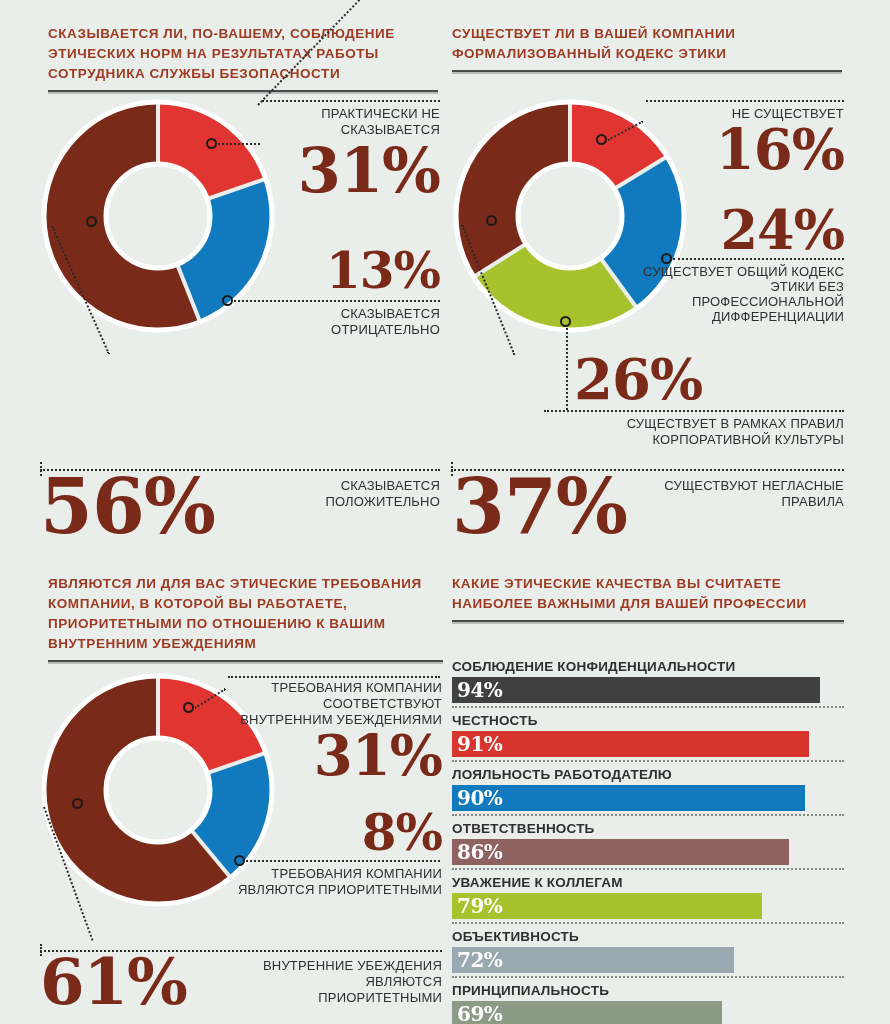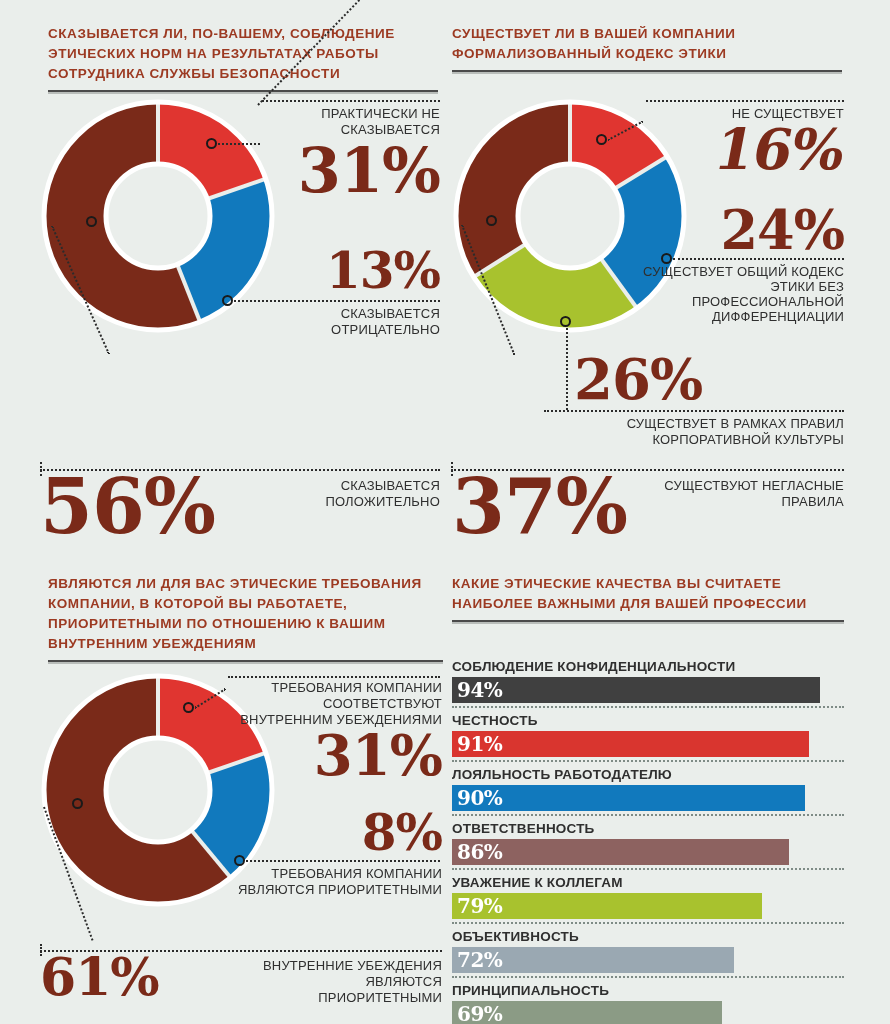--- a/index.html
+++ b/index.html
@@ -170,21 +170,21 @@
     <circle cx="118" cy="118" r="114" fill="none" stroke="#ffffff" stroke-width="5"></circle>
     <circle cx="118" cy="118" r="52" fill="#eaeeeb"></circle>
     <circle cx="118" cy="118" r="52" fill="none" stroke="#ffffff" stroke-width="5"></circle>
   </svg>
 
   <div class="marker" style="left:596px; top:134px;"></div>
   <div class="dotline-h" style="left:608px; top:139px; width:40px; transform:rotate(-28deg); transform-origin:left center;"></div>
   <div class="dotline-h" style="left:646px; top:100px; width:198px;"></div>
   <div style="position:absolute; left:654px; top:106px; width:190px;">
     <div class="cap r">НЕ СУЩЕСТВУЕТ</div>
-    <div class="pct r" style="font-size:56px; text-align:right; margin-top:2px;font-style:italic;">16%</div>
+    <div class="pct r" style="font-size:56px; text-align:right; margin-top:2px;">16%</div>
   </div>
 
   <div class="marker" style="left:661px; top:253px;"></div>
   <div class="dotline-h" style="left:673px; top:258px; width:171px;"></div>
   <div style="position:absolute; left:654px; top:206px; width:190px;">
     <div class="pct r" style="font-size:54px; text-align:right;">24%</div>
   </div>
   <div style="position:absolute; left:620px; top:264px; width:224px;">
     <div class="cap r" style="line-height:15px;">СУЩЕСТВУЕТ ОБЩИЙ КОДЕКС ЭТИКИ БЕЗ ПРОФЕССИОНАЛЬНОЙ ДИФФЕРЕНЦИАЦИИ</div>
   </div>
@@ -242,21 +242,21 @@
     <div class="pct r" style="font-size:50px; text-align:right;">8%</div>
   </div>
   <div style="position:absolute; left:236px; top:866px; width:206px;">
     <div class="cap r">ТРЕБОВАНИЯ КОМПАНИИ ЯВЛЯЮТСЯ ПРИОРИТЕТНЫМИ</div>
   </div>
 
   <div class="marker" style="left:72px; top:798px;"></div>
   <div class="dotline-h" style="left:44px; top:806px; width:142px; transform:rotate(70deg); transform-origin:left center;"></div>
   <div class="dotline-v" style="left:40px; top:944px; height:12px;"></div>
   <div class="dotline-h" style="left:40px; top:950px; width:402px;"></div>
-  <div class="pct" style="position:absolute; left:40px; top:953px; font-size:52px;">61%</div>
+  <div class="pct" style="position:absolute; left:40px; top:953px; font-size:64px;">61%</div>
   <div style="position:absolute; left:250px; top:958px; width:192px;">
     <div class="cap r">ВНУТРЕННИЕ УБЕЖДЕНИЯ ЯВЛЯЮТСЯ ПРИОРИТЕТНЫМИ</div>
   </div>
 
   <div class="panel" style="left:452px; top:574px; width:392px;">
     <div class="q-title">КАКИЕ ЭТИЧЕСКИЕ КАЧЕСТВА ВЫ СЧИТАЕТЕ НАИБОЛЕЕ ВАЖНЫМИ ДЛЯ ВАШЕЙ ПРОФЕССИИ</div>
     <div class="rule"></div>
   </div>
 
   <div style="position:absolute; left:452px; top:658px; width:392px;" id="bars-container">

